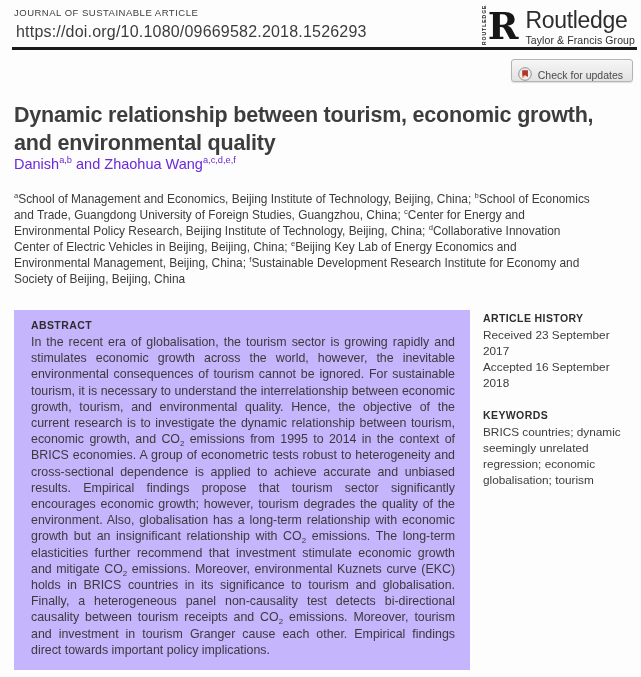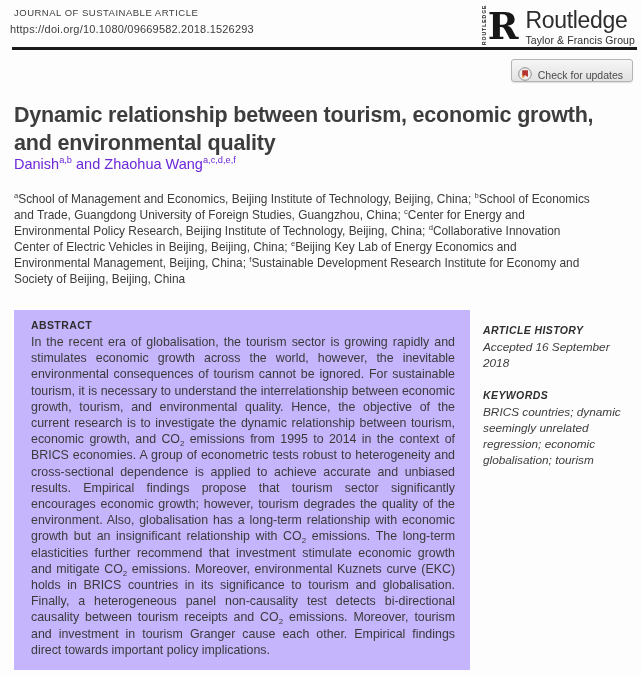--- a/index.html
+++ b/index.html
@@ -11,22 +11,22 @@
     overflow:hidden;
   }
   sup{font-size:64%;line-height:0;vertical-align:super;}
   sub{font-size:64%;line-height:0;vertical-align:sub;}
 
   .journal-name{
     position:absolute;left:14px;top:7px;
     font-size:9.5px;letter-spacing:.5px;color:#3c3c3c;font-weight:400;
   }
   .doi{
-    position:absolute;left:10px;top:23px;
-    font-size:11px;color:#3c3c3c;text-decoration:none;letter-spacing:.2px;
+    position:absolute;left:16px;top:23px;
+    font-size:16px;color:#3c3c3c;text-decoration:none;letter-spacing:.2px;
   }
   .top-rule{
     position:absolute;left:12px;top:47px;width:625px;height:3px;background:#1b1b1b;
   }
 
   .logo{
     position:absolute;top:6px;right:6px;
     display:flex;align-items:flex-start;
   }
   .logo-mark{display:flex;align-items:stretch;height:40px;}
@@ -79,21 +79,21 @@
   }
   .abstract-heading{
     font-size:10.5px;font-weight:700;letter-spacing:.4px;color:#2e2e2e;
     margin-bottom:3px;
   }
   .abstract-body{
     font-size:12.4px;line-height:16.2px;text-align:justify;color:#3b3b3b;
   }
 
   .sidebar{
-    position:absolute;left:483px;top:324px;width:155px;font-style:italic;
+    position:absolute;left:483px;top:312px;width:155px;
   }
   .sidebar-heading{
     font-size:10.5px;font-weight:700;letter-spacing:.4px;color:#2e2e2e;
     margin-bottom:3px;
   }
   .sidebar-line{font-size:11.8px;line-height:16px;color:#3c3c3c;}
   .sidebar-gap{height:18px;}
 </style>
 </head>
 <body>
@@ -126,20 +126,21 @@
 <div class="authors">Danish<sup>a,b</sup> and Zhaohua Wang<sup>a,c,d,e,f</sup></div>
 <div class="affiliations"><sup>a</sup>School of Management and Economics, Beijing Institute of Technology, Beijing, China; <sup>b</sup>School of Economics and Trade, Guangdong University of Foreign Studies, Guangzhou, China; <sup>c</sup>Center for Energy and Environmental Policy Research, Beijing Institute of Technology, Beijing, China; <sup>d</sup>Collaborative Innovation Center of Electric Vehicles in Beijing, Beijing, China; <sup>e</sup>Beijing Key Lab of Energy Economics and Environmental Management, Beijing, China; <sup>f</sup>Sustainable Development Research Institute for Economy and Society of Beijing, Beijing, China</div>
 
 <div class="abstract-box">
   <div class="abstract-heading">ABSTRACT</div>
   <div class="abstract-body">In the recent era of globalisation, the tourism sector is growing rapidly and stimulates economic growth across the world, however, the inevitable environmental consequences of tourism cannot be ignored. For sustainable tourism, it is necessary to understand the interrelationship between economic growth, tourism, and environmental quality. Hence, the objective of the current research is to investigate the dynamic relationship between tourism, economic growth, and CO<sub>2</sub> emissions from 1995 to 2014 in the context of BRICS economies. A group of econometric tests robust to heterogeneity and cross-sectional dependence is applied to achieve accurate and unbiased results. Empirical findings propose that tourism sector significantly encourages economic growth; however, tourism degrades the quality of the environment. Also, globalisation has a long-term relationship with economic growth but an insignificant relationship with CO<sub>2</sub> emissions. The long-term elasticities further recommend that investment stimulate economic growth and mitigate CO<sub>2</sub> emissions. Moreover, environmental Kuznets curve (EKC) holds in BRICS countries in its significance to tourism and globalisation. Finally, a heterogeneous panel non-causality test detects bi-directional causality between tourism receipts and CO<sub>2</sub> emissions. Moreover, tourism and investment in tourism Granger cause each other. Empirical findings direct towards important policy implications.</div>
 </div>
 
 <div class="sidebar">
   <div class="sidebar-heading">ARTICLE HISTORY</div>
+  <div class="sidebar-line">Received 23 September 2017</div>
   <div class="sidebar-line">Accepted 16 September 2018</div>
   <div class="sidebar-gap"></div>
   <div class="sidebar-heading">KEYWORDS</div>
   <div class="sidebar-line">BRICS countries; dynamic</div>
   <div class="sidebar-line">seemingly unrelated</div>
   <div class="sidebar-line">regression; economic</div>
   <div class="sidebar-line">globalisation; tourism</div>
 </div>
 
 </body></html>

